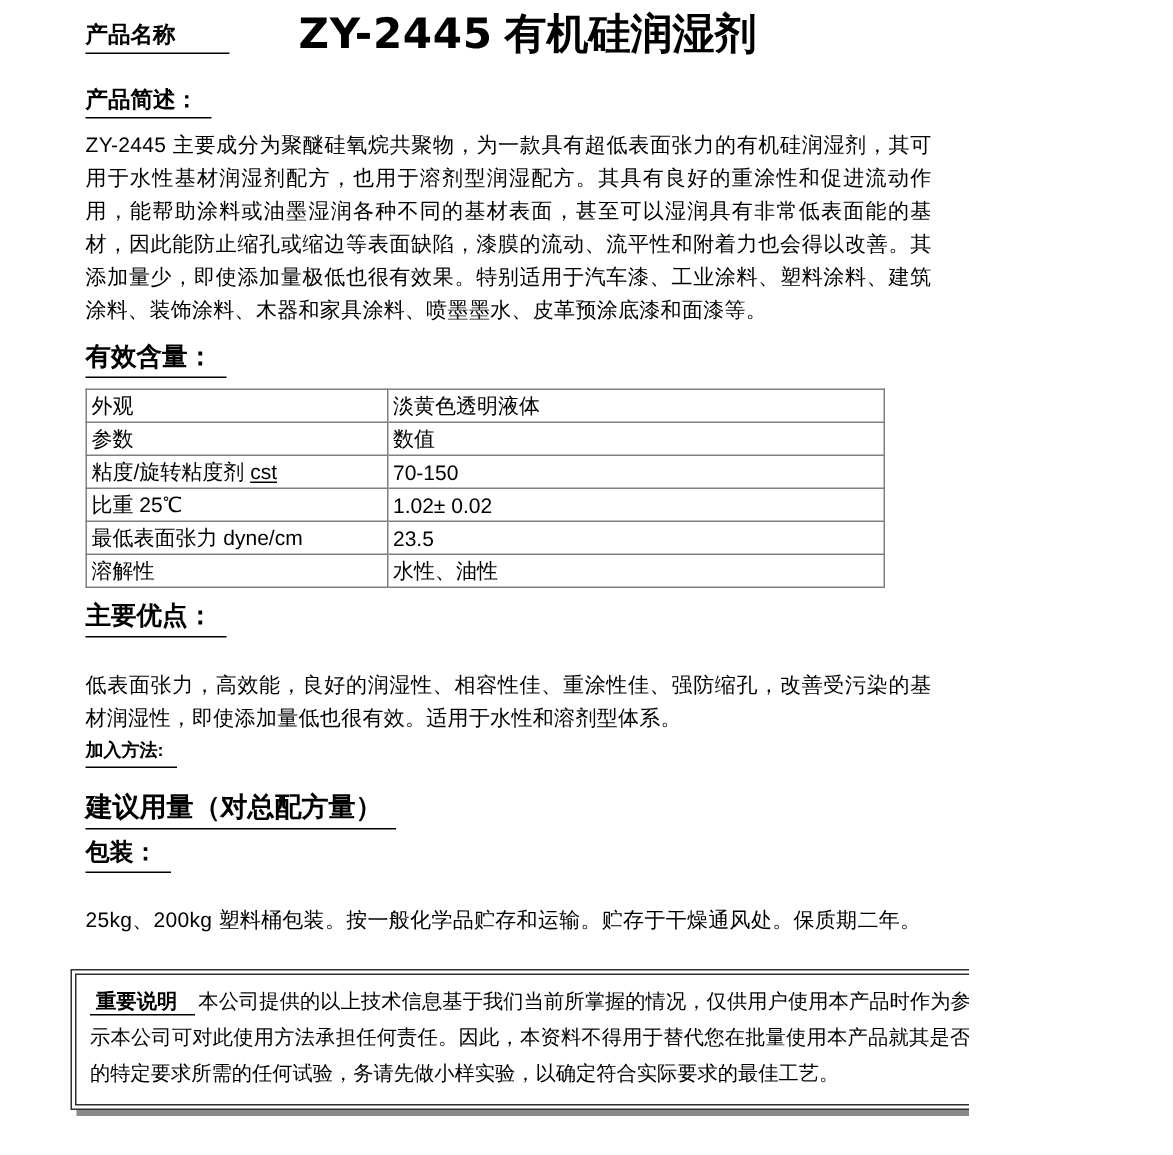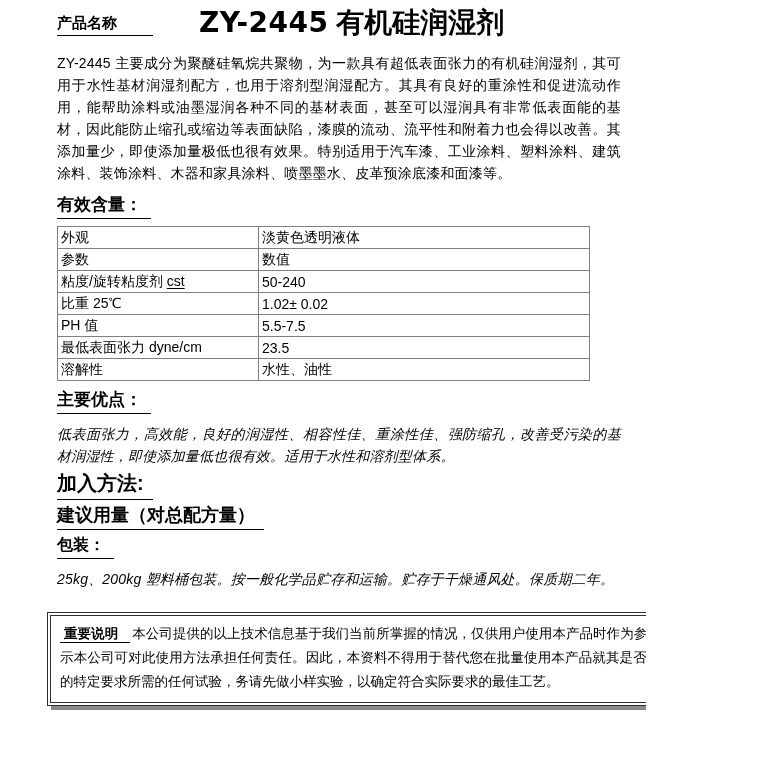--- a/index.html
+++ b/index.html
@@ -39,32 +39,32 @@
   .sec-heading > span {
     display: inline-block;
     font-weight: bold;
     border-bottom: 1px solid #000;
     padding: 0 9px 2px 0;
     white-space: nowrap;
   }
   .h-overview  { margin-top: 11px; font-size: 15px; }
   .h-props     { margin-top: 9px;  font-size: 17px; }
   .h-adv       { margin-top: 7px;  font-size: 17px; }
-  .h-add       { margin-top: 3px;  font-size: 20px; }
-  .h-dosage    { margin-top: 3px;  font-size: 18px; }
+  .h-add       { margin-top: 3px;  font-size: 12px; }
+  .h-dosage    { margin-top: 14px;  font-size: 18px; }
   .h-pack      { margin-top: 5px;  font-size: 16px; }
   
   .body-text {
     margin: 6px 0 0 0;
     font-size: 14px;
     line-height: 22px;
     text-align: justify;
     letter-spacing: 0.2px;
   }
-  .tight { margin-top: 9px; font-style: italic; }
+  .tight { margin-top: 20px; }
   
   table.props {
     border-collapse: collapse;
     margin-top: 7px;
     width: 533px;
     table-layout: fixed;
   }
   table.props td {
     border: 1px solid #808080;
     height: 21px;
@@ -110,45 +110,42 @@
 </head>
 <body>
 
 <div class="page">
 
   <div class="title-row">
     <span class="label-u">产品名称</span>
     <h1 class="product-title"><span class="product-code">ZY-2445</span> <span class="product-cn">有机硅润湿剂</span></h1>
   </div>
 
+  <div class="sec-heading h-overview"><span>产品简述：</span></div>
   <p class="body-text">ZY-2445 主要成分为聚醚硅氧烷共聚物，为一款具有超低表面张力的有机硅润湿剂，其可用于水性基材润湿剂配方，也用于溶剂型润湿配方。其具有良好的重涂性和促进流动作用，能帮助涂料或油墨湿润各种不同的基材表面，甚至可以湿润具有非常低表面能的基材，因此能防止缩孔或缩边等表面缺陷，漆膜的流动、流平性和附着力也会得以改善。其添加量少，即使添加量极低也很有效果。特别适用于汽车漆、工业涂料、塑料涂料、建筑涂料、装饰涂料、木器和家具涂料、喷墨墨水、皮革预涂底漆和面漆等。</p>
 
   <div class="sec-heading h-props"><span>有效含量：</span></div>
 
   <table class="props">
     <tbody>
       <tr>
         <td class="c1">外观</td>
         <td>淡黄色透明液体</td>
       </tr>
       <tr>
         <td class="c1">参数</td>
         <td>数值</td>
       </tr>
       <tr>
         <td class="c1"><span>粘度/旋转粘度剂</span> <span class="squiggle">cst</span></td>
-        <td>50-240</td>
+        <td>70-150</td>
       </tr>
       <tr>
         <td class="c1">比重 25℃</td>
         <td>1.02± 0.02</td>
-      </tr>
-      <tr>
-        <td class="c1">PH 值</td>
-        <td>5.5-7.5</td>
       </tr>
       <tr>
         <td class="c1">最低表面张力 dyne/cm</td>
         <td>23.5</td>
       </tr>
       <tr>
         <td class="c1">溶解性</td>
         <td>水性、油性</td>
       </tr>
     </tbody>

